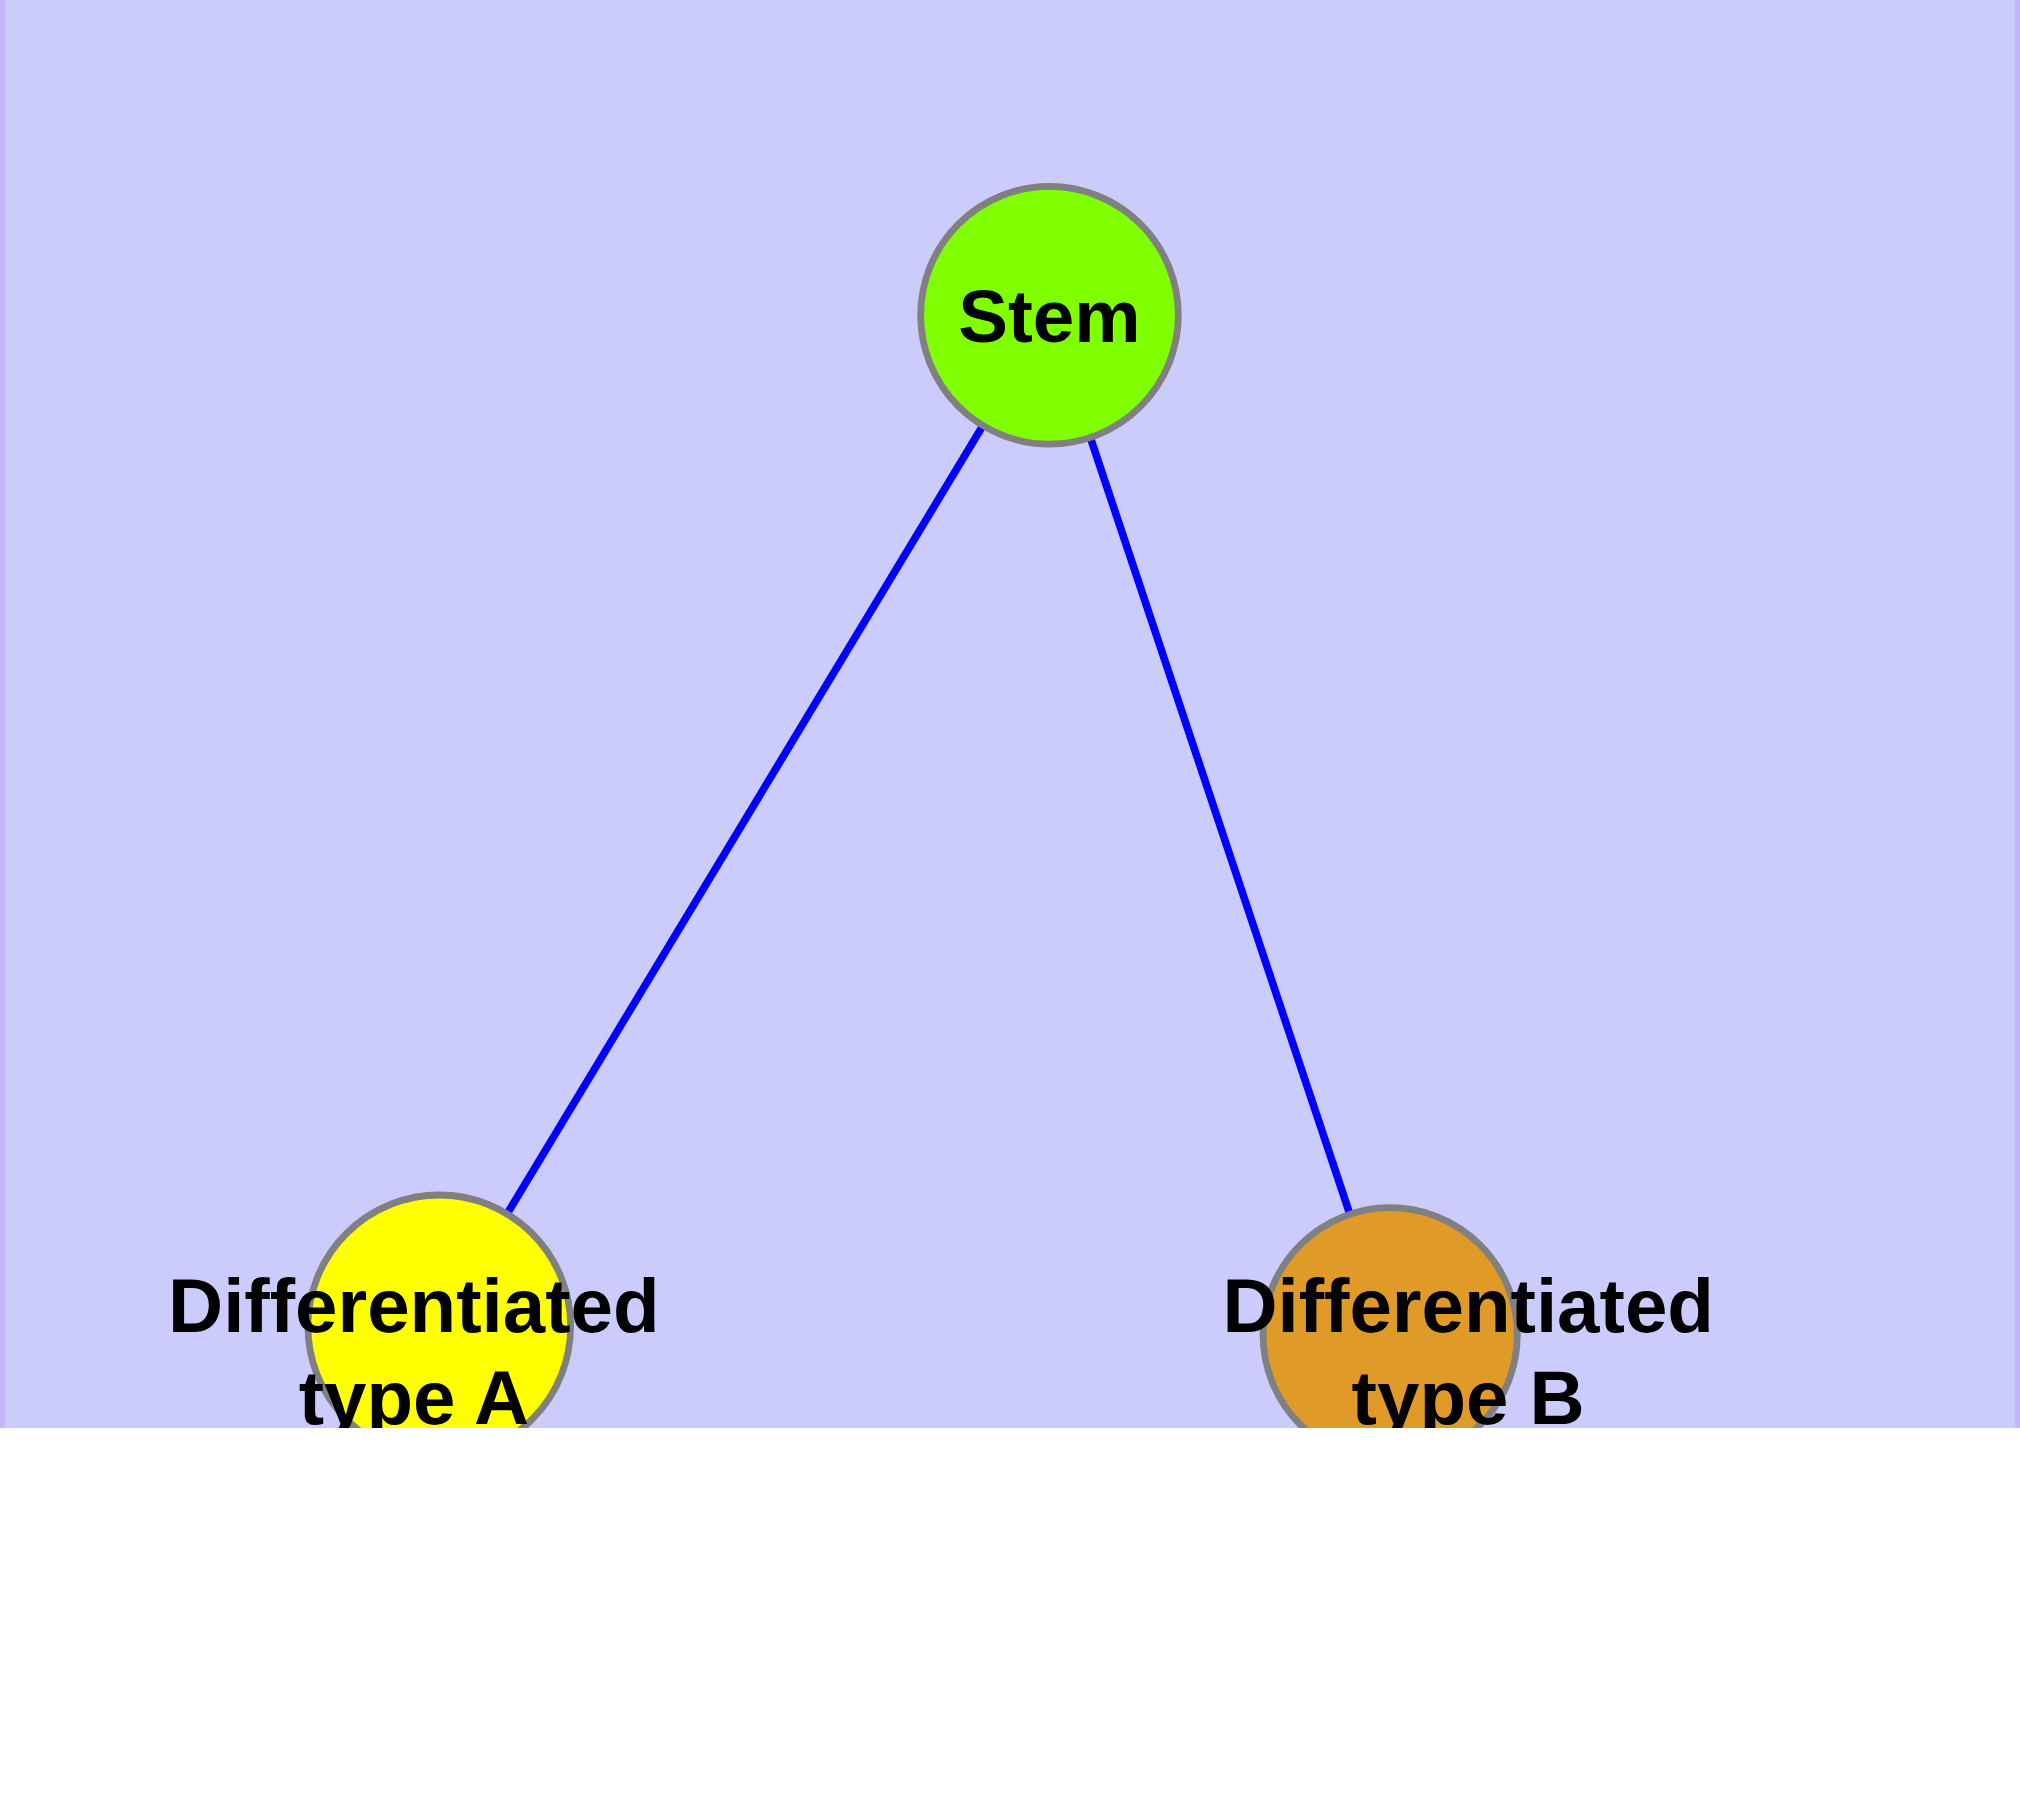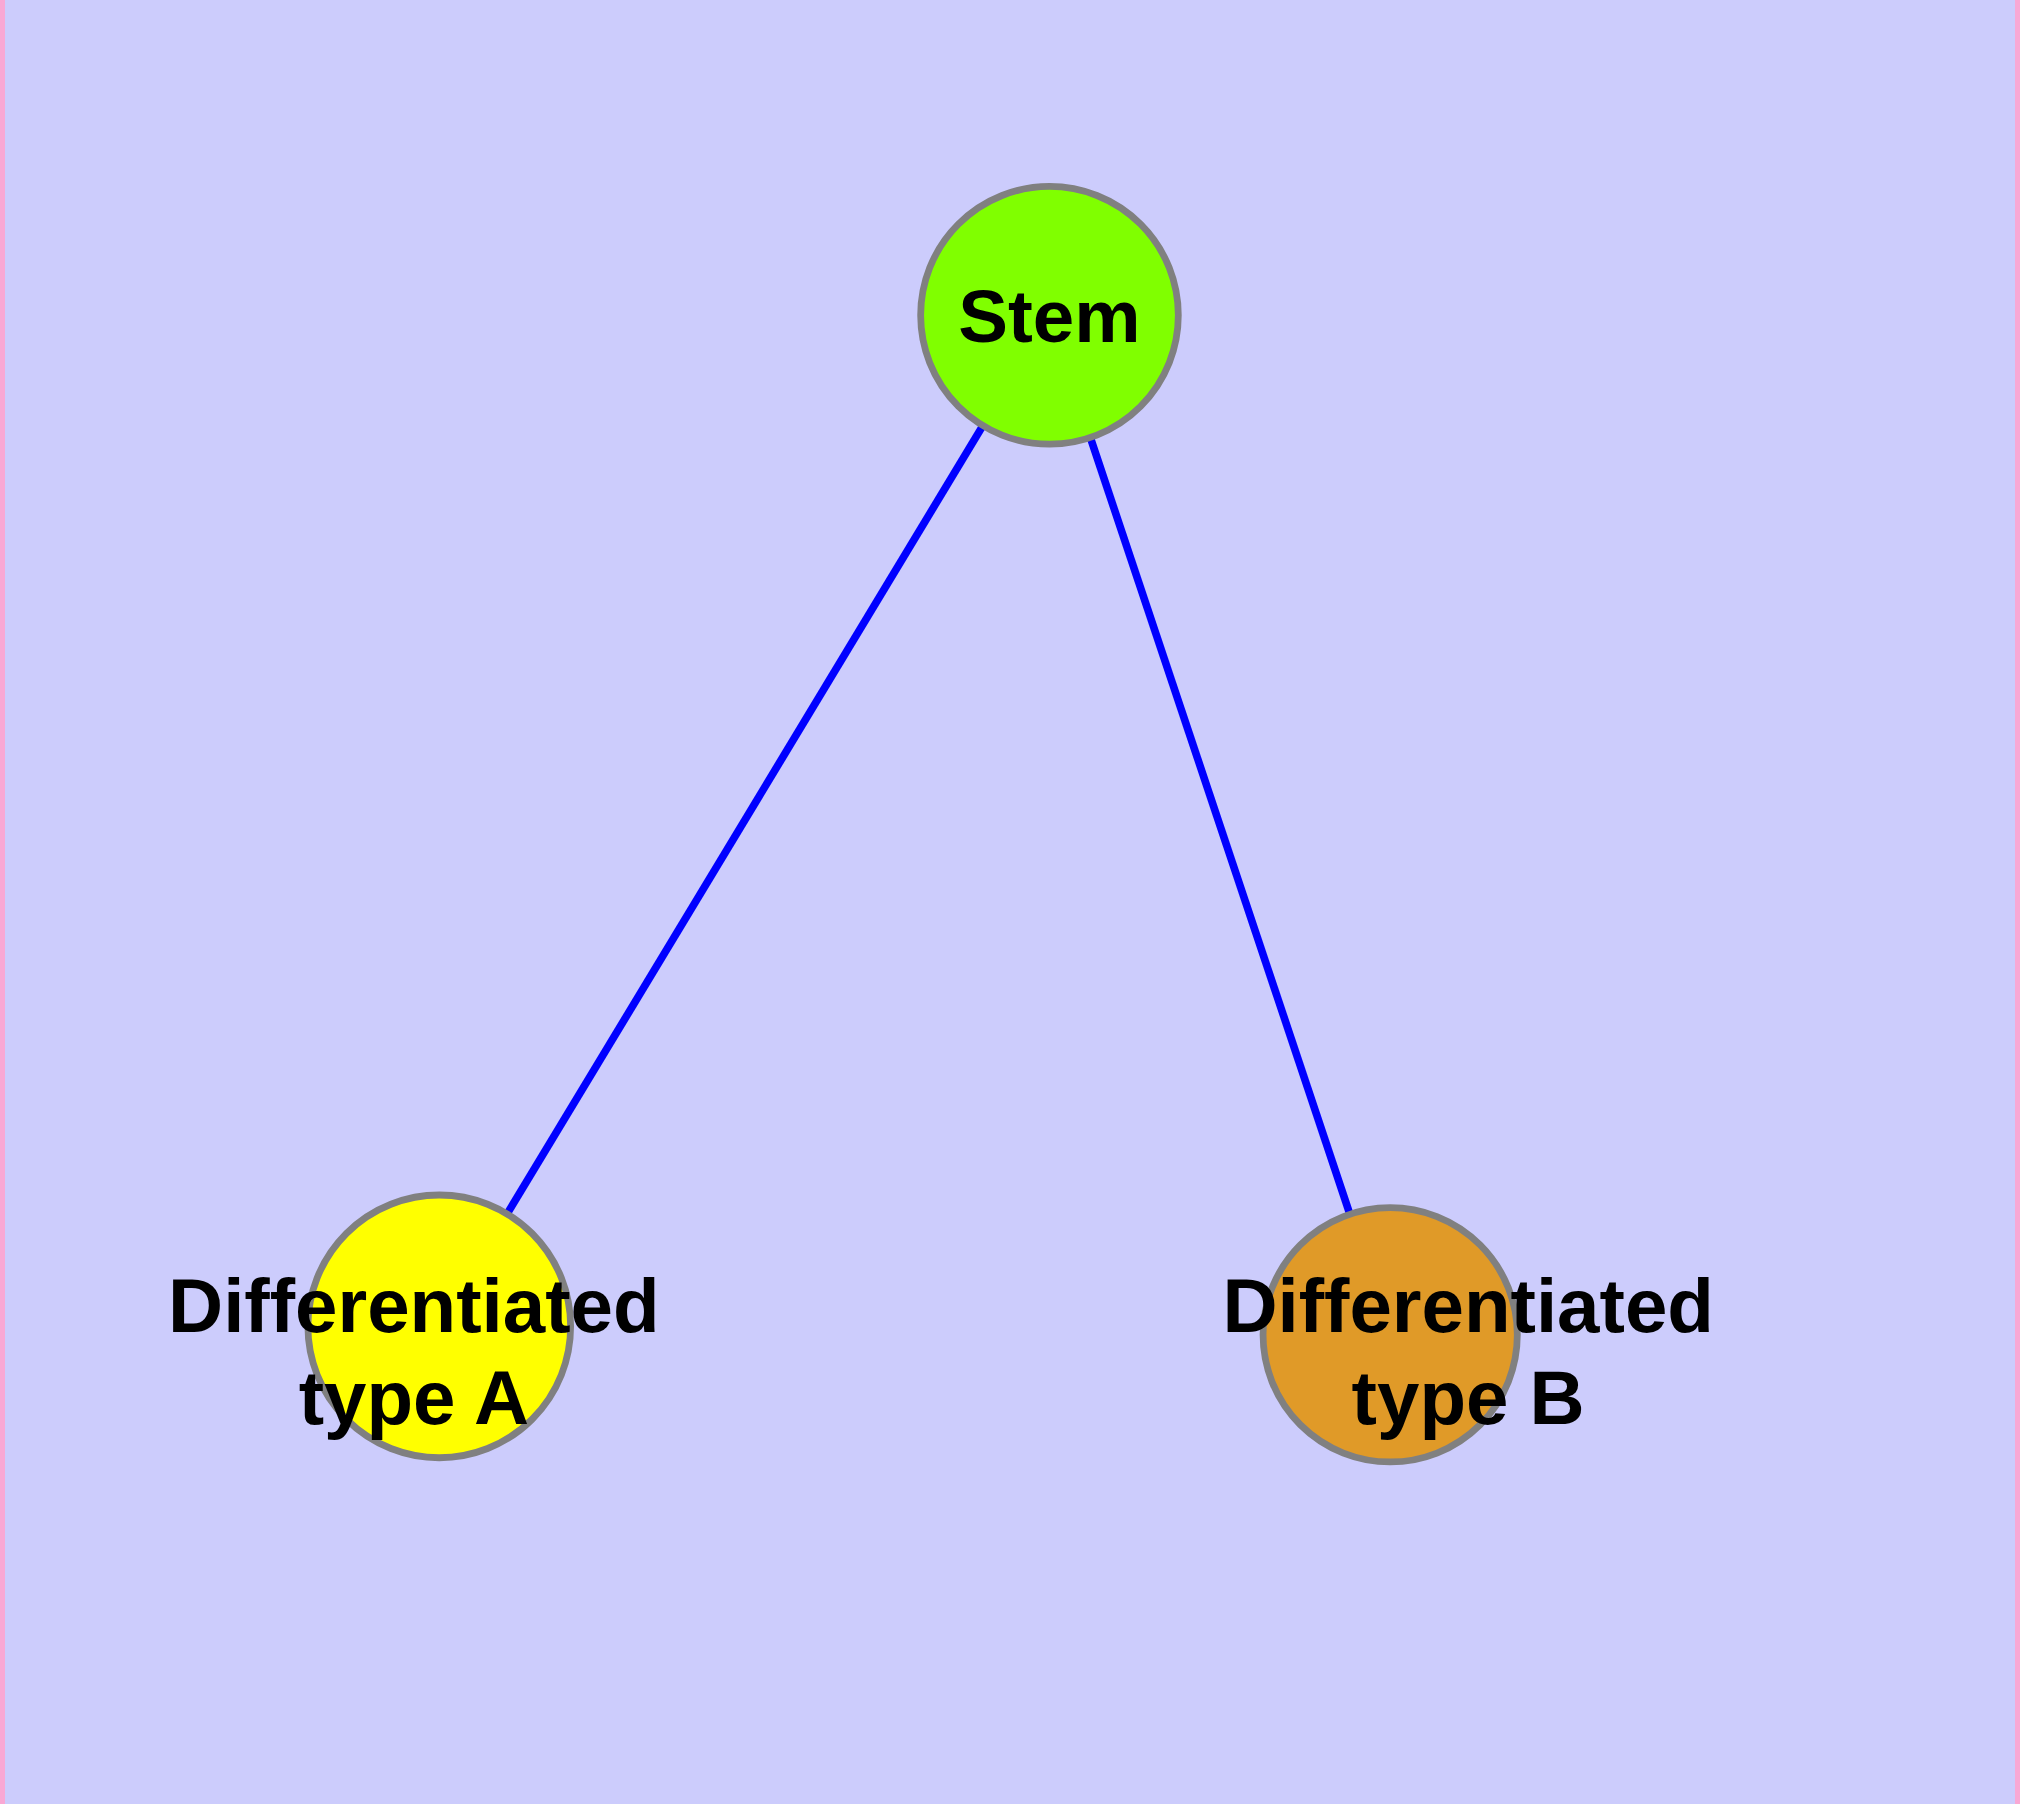--- a/index.html
+++ b/index.html
@@ -3,22 +3,22 @@
 <meta charset="utf-8">
 <style>
   html, body {
     margin: 0;
     padding: 0;
     background: #ffffff;
   }
   #canvas {
     position: relative;
     width: 2021px;
-    height: 1804px;
-    background: #f9a8d4;
+    height: 1428px;
+    background: #c4b5fd;
     overflow: hidden;
     font-family: "Liberation Sans", sans-serif;
   }
   #plot-area {
     position: absolute;
     left: 5.1px;
     top: 0px;
     width: 2010px;
     height: 1807px;
     background: #ccccfc;

